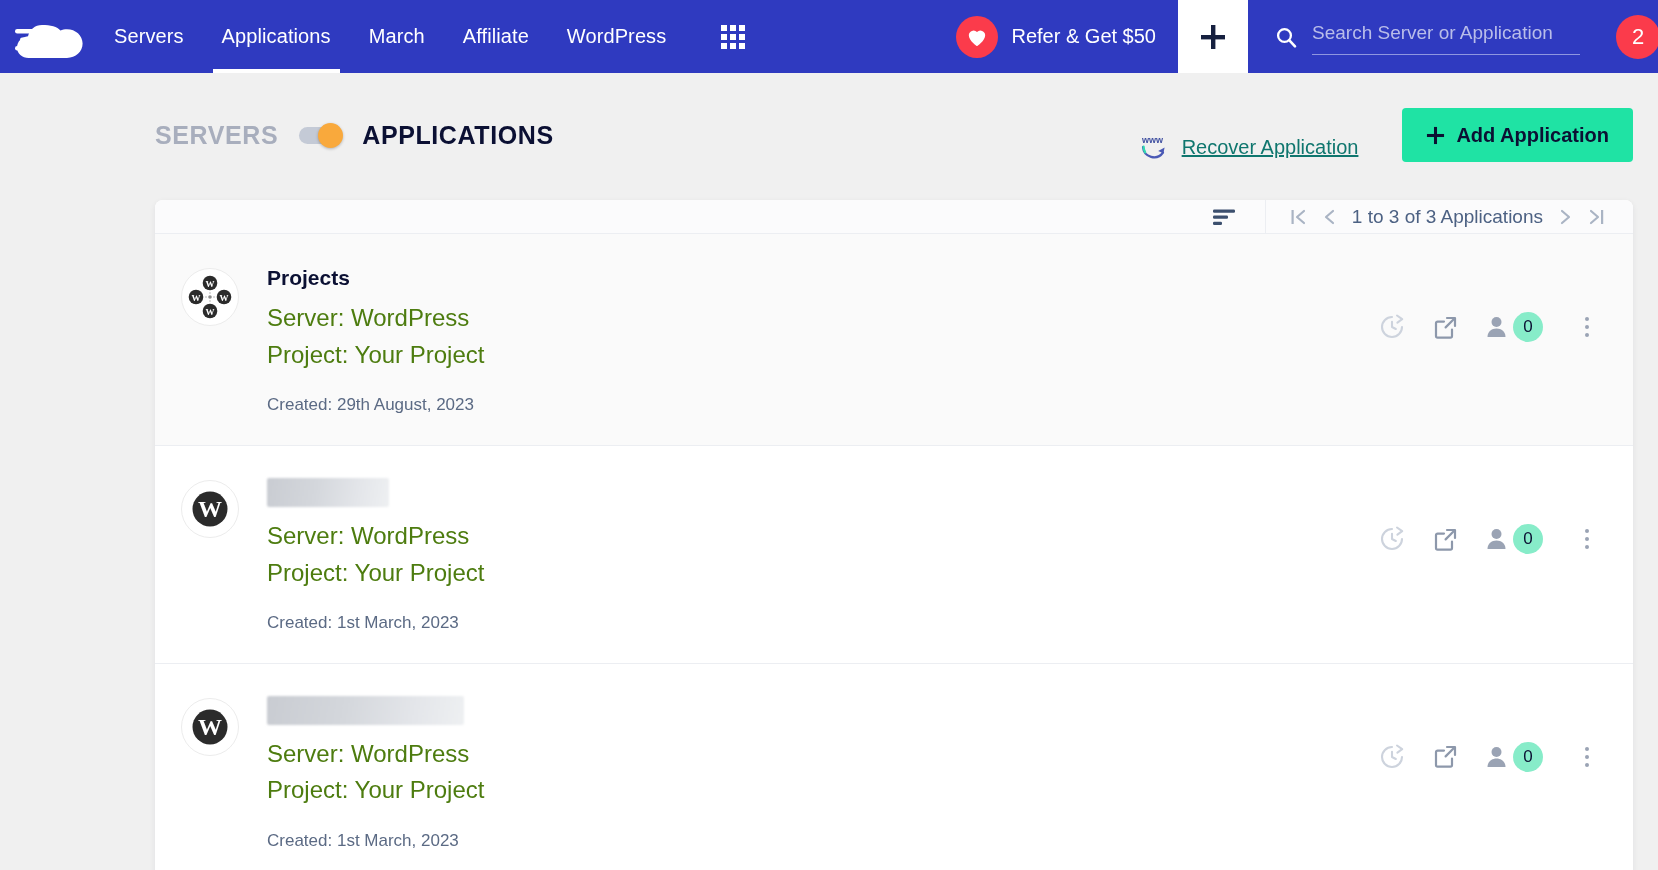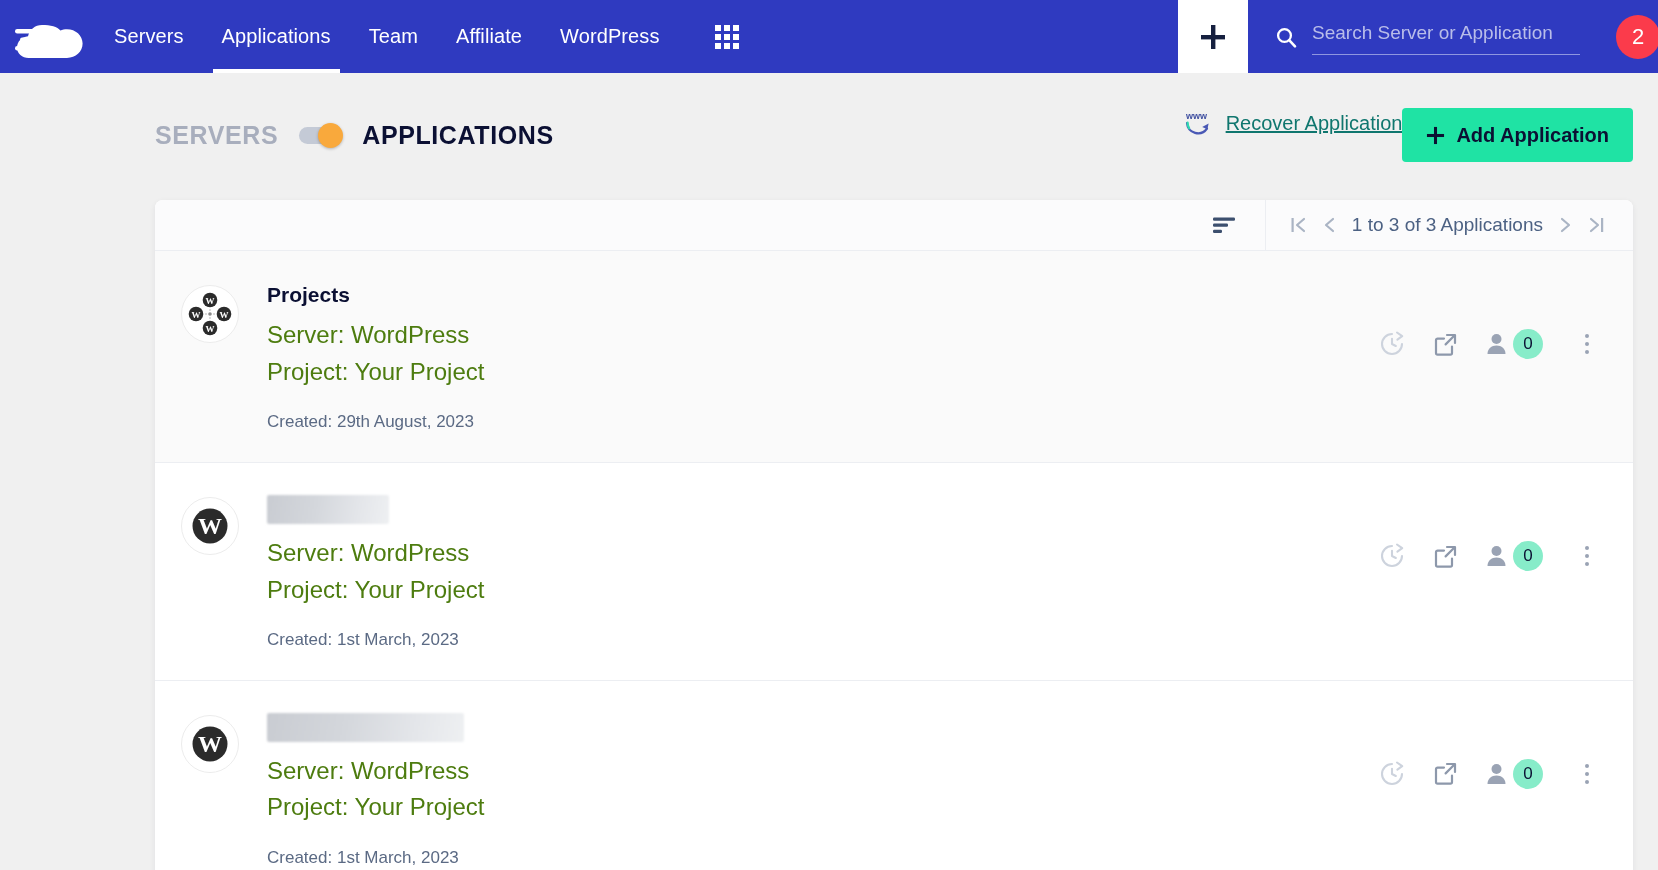--- a/index.html
+++ b/index.html
@@ -119,49 +119,50 @@
     background: #c4cad6; position: relative; cursor: pointer;
   }
   .switch .knob {
     position: absolute; right: -2px; top: -4px;
     width: 25px; height: 25px; border-radius: 50%;
     background: #f9a93c;
     box-shadow: 0 1px 3px rgba(0,0,0,.25);
   }
 
   .header-right {
-    margin-left: auto; display: flex; align-items: flex-start; 
+    margin-left: auto; display: flex; align-items: flex-end; gap: 26px;
   }
   .recover {
     display: flex; align-items: center; gap: 11px; cursor: pointer;
   }
   .recover-text {
     color: #0f766e; font-size: 20px; text-decoration: underline;
   }
   .add-btn {
     background: #1fe3a4; color: #0b1033;
     border: none; border-radius: 4px;
     height: 54px; padding: 0 24px;
     font-size: 20px; font-weight: bold;
     font-family: "Liberation Sans", sans-serif;
     display: flex; align-items: center; gap: 11px;
     cursor: pointer;
+    margin-left: 18px;
   }
 
   
   .panel {
     position: absolute; left: 155px; top: 200px;
     width: 1478px;
     background: #ffffff;
     border-radius: 8px;
     box-shadow: 0 2px 6px rgba(20,30,60,.07);
     overflow: hidden;
   }
   .panel-toolbar {
-    height: 51px;
+    height: 34px;
     display: flex; align-items: center; justify-content: flex-end;
     border-bottom: 1px solid #eceef2;
     background: #fbfbfc;
   }
   .sort-icon { padding: 0 26px; cursor: pointer; display:flex; }
   .pager {
     display: flex; align-items: center; gap: 16px;
     border-left: 1px solid #eceef2;
     height: 100%; padding: 0 28px 0 24px;
   }
@@ -232,21 +233,21 @@
   </div>
 
   <div class="nav-links">
     <div class="nav-link">
       <span>Servers</span>
     </div>
     <div class="nav-link active">
       <span>Applications</span>
     </div>
     <div class="nav-link">
-      <span>Team</span>
+      <span>March</span>
     </div>
     <div class="nav-link">
       <span>Affiliate</span>
     </div>
     <div class="nav-link">
       <span>WordPress</span>
     </div>
   </div>
 
   <div class="grid-icon-wrap">
@@ -258,20 +259,28 @@
         <i></i>
         <i></i>
         <i></i>
         <i></i>
         <i></i>
     </div>
   </div>
 
   <div class="nav-spacer"></div>
 
+  <div class="refer">
+    <div class="heart-badge">
+      <svg width="22" height="20" viewBox="0 0 24 22">
+        <path d="M12 21s-9-5.8-9-12A5.2 5.2 0 0 1 12 5.6 5.2 5.2 0 0 1 21 9c0 6.2-9 12-9 12z" fill="#ffffff"></path>
+      </svg>
+    </div>
+    <span class="refer-text">Refer &amp; Get $50</span>
+  </div>
 
   <div class="plus-btn">
     <svg width="30" height="30" viewBox="0 0 30 30">
       <rect x="13" y="3" width="4.4" height="24" fill="#16203f"></rect>
       <rect x="3" y="13" width="24" height="4.4" fill="#16203f"></rect>
     </svg>
   </div>
 
   <div class="search-wrap">
     <svg width="24" height="24" viewBox="0 0 24 24">

